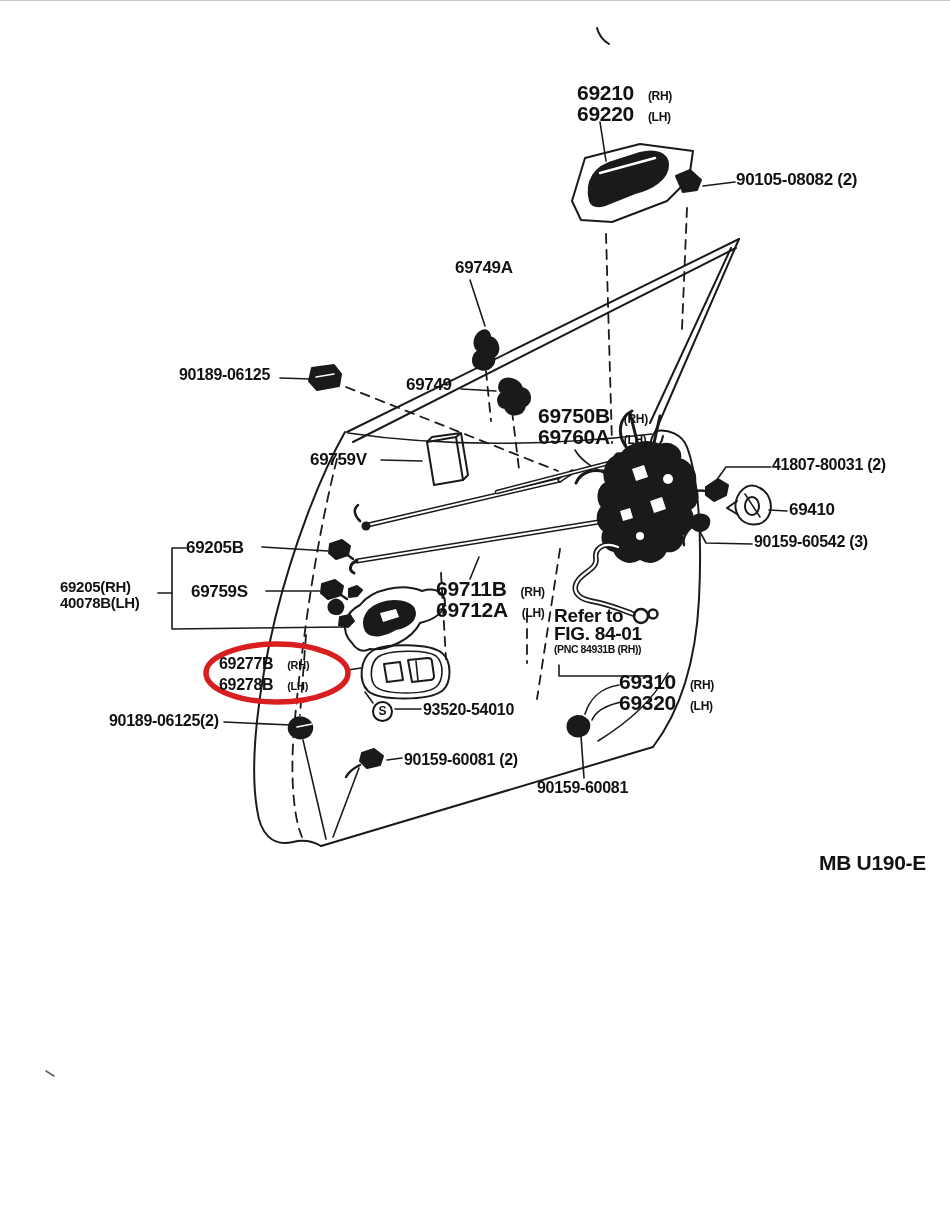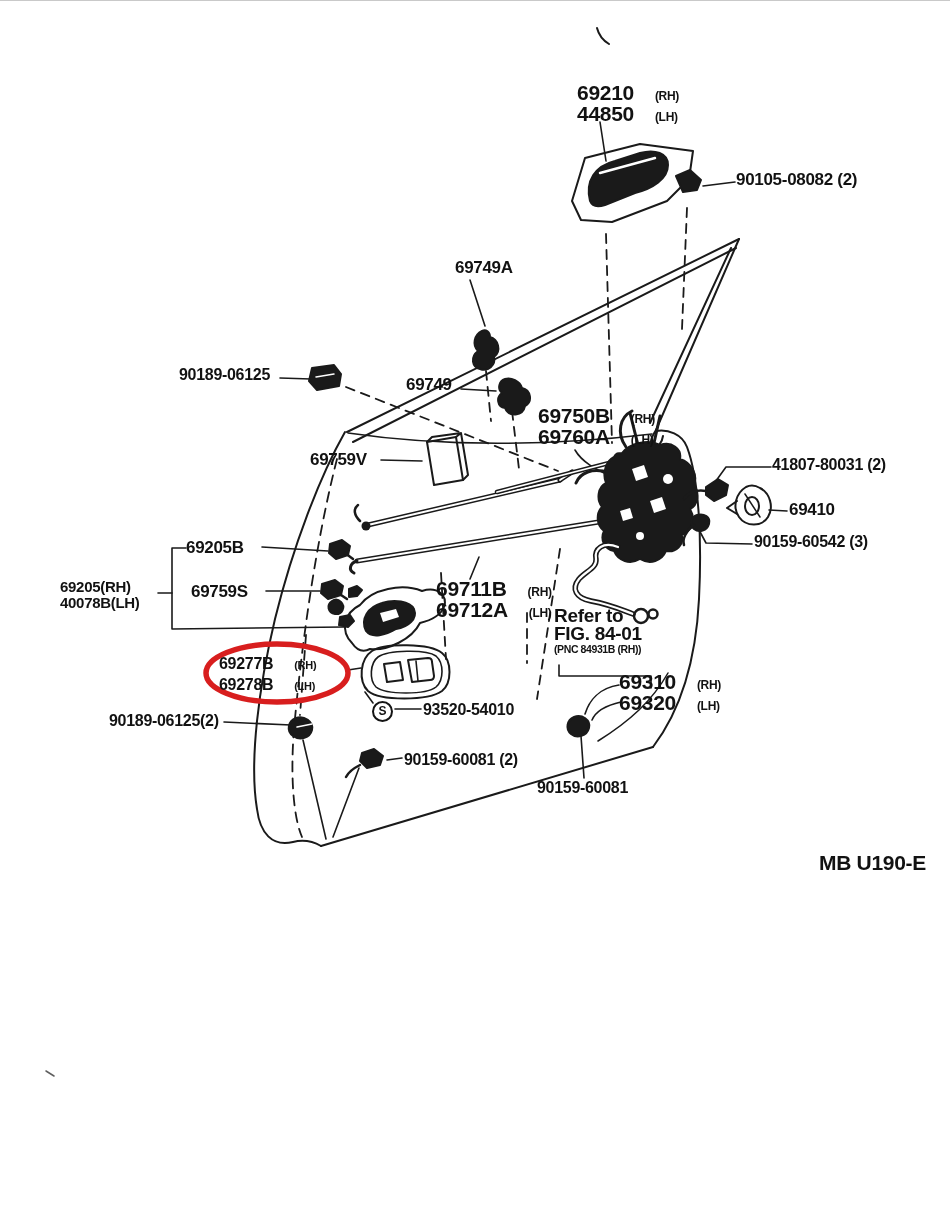--- a/index.html
+++ b/index.html
@@ -3,21 +3,21 @@
 <meta charset="utf-8">
 <style>
   html,body{margin:0;padding:0;background:#ffffff;}
   .stage{
     position:relative;width:950px;height:1222px;background:#ffffff;overflow:hidden;
     font-family:"Liberation Sans", sans-serif; border-top:1px solid #c9c9c9;
   }
   svg.art{position:absolute;left:0;top:0;}
   .lbl{position:absolute;white-space:nowrap;font-weight:bold;color:#121212;letter-spacing:-0.3px;line-height:1.05;}
   .f18{font-size:21px}.f17{font-size:17px}.f16{font-size:16px}.f15{font-size:15px}
-  .side{font-size:12px;font-weight:bold;margin-left:21px}
+  .side{font-size:12px;font-weight:bold;margin-left:14px}
   .pnc{font-size:10.5px;letter-spacing:-0.4px}
   .ln{line-height:18px}
   .s-badge{
     position:absolute;width:17px;height:17px;border:2px solid #141414;border-radius:50%;
     font-size:12px;font-weight:bold;color:#141414;text-align:center;line-height:17px;
   }
 </style>
 </head>
 <body>
 
@@ -182,21 +182,21 @@
         <path d="M360,764 C352,768 348,772 346,776" stroke-width="2.5"></path>
         <path d="M574,716 c-7,3 -9,12 -3,17 c6,5 16,2 18,-6 c2,-8 -7,-14 -15,-11 z" fill="#1a1a1a"></path>
       </g>
 
       <ellipse cx="277" cy="672" rx="71" ry="29" fill="none" stroke="#d81e1e" stroke-width="5.5"></ellipse>
     </g>
   </svg>
 
   <div class="lbl" style="left:577px;top:83px">
     <div class="ln"><span class="f18">69210</span><span class="side">(RH)</span></div>
-    <div class="ln"><span class="f18">44850</span><span class="side">(LH)</span></div>
+    <div class="ln"><span class="f18">69220</span><span class="side">(LH)</span></div>
   </div>
 
   <div class="lbl f17" style="left:736px;top:170px">90105-08082 (2)</div>
 
   <div class="lbl f17" style="left:455px;top:258px">69749A</div>
 
   <div class="lbl f16" style="left:179px;top:366px">90189-06125</div>
 
   <div class="lbl f17" style="left:406px;top:375px">69749</div>
 

